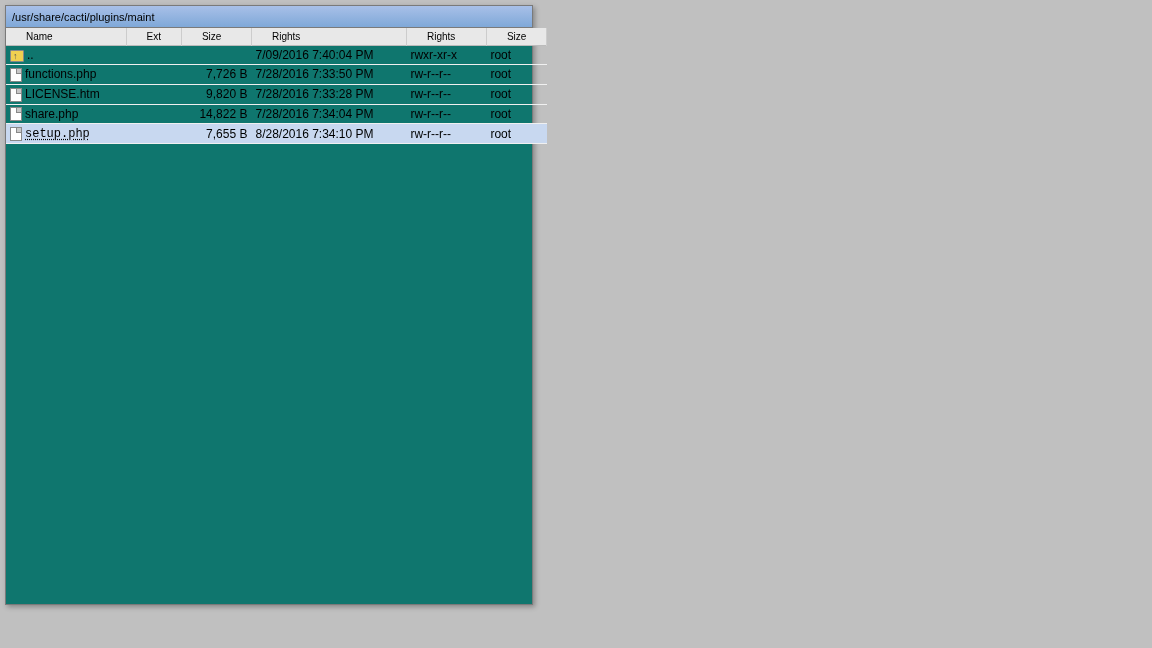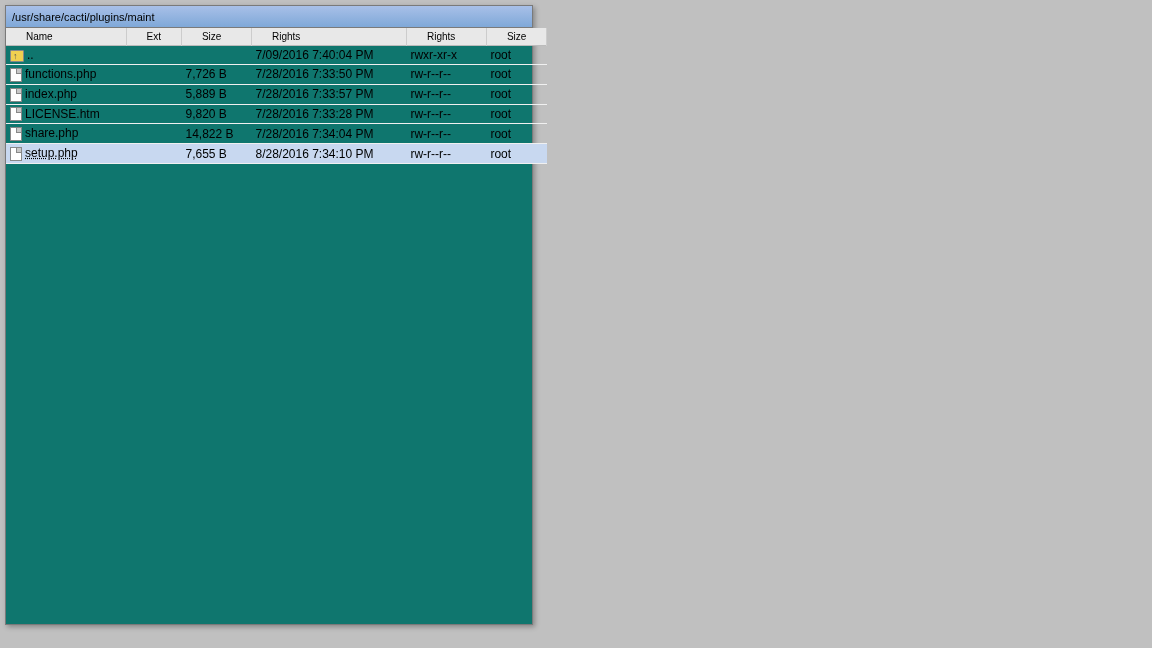--- a/index.html
+++ b/index.html
@@ -58,20 +58,21 @@
       font-size: 12px;
       white-space: nowrap;
     }
     .td-name {
       min-width: 120px;
     }
     .td-ext {
       min-width: 40px;
     }
     .td-size {
+      text-align: right;
       min-width: 70px;
     }
     .td-changed {
       min-width: 155px;
     }
     .td-rights {
       min-width: 80px;
     }
     .td-owner {
       min-width: 50px;
@@ -115,20 +116,21 @@
       border-left: 1px solid #888;
       border-bottom: 1px solid #888;
       background: #c8c8c8;
     }
     .row-selected {
       background: #c8d8f0 !important;
     }
     .name-underline {
       text-decoration: underline;
       text-decoration-style: dotted;
+      font-family: Liberation Mono, monospace;
     }
     .file-content-area {
       height: 460px;
       border-top: none;
     }
   </style>
 </head>
 <body>
 
 <div class="file-manager-window">
@@ -158,28 +160,20 @@
           </tr>
           <tr>
             <td class="td-name"><span class="icon-file"></span><span>functions.php</span></td>
             <td class="td-ext"></td>
             <td class="td-size">7,726 B</td>
             <td class="td-changed">7/28/2016 7:33:50 PM</td>
             <td class="td-rights">rw-r--r--</td>
             <td class="td-owner">root</td>
           </tr>
           <tr>
-            <td class="td-name"><span class="icon-file"></span><span>index.php</span></td>
-            <td class="td-ext"></td>
-            <td class="td-size">5,889 B</td>
-            <td class="td-changed">7/28/2016 7:33:57 PM</td>
-            <td class="td-rights">rw-r--r--</td>
-            <td class="td-owner">root</td>
-          </tr>
-          <tr>
             <td class="td-name"><span class="icon-file"></span><span>LICENSE.htm</span></td>
             <td class="td-ext"></td>
             <td class="td-size">9,820 B</td>
             <td class="td-changed">7/28/2016 7:33:28 PM</td>
             <td class="td-rights">rw-r--r--</td>
             <td class="td-owner">root</td>
           </tr>
           <tr>
             <td class="td-name"><span class="icon-file"></span><span>share.php</span></td>
             <td class="td-ext"></td>

